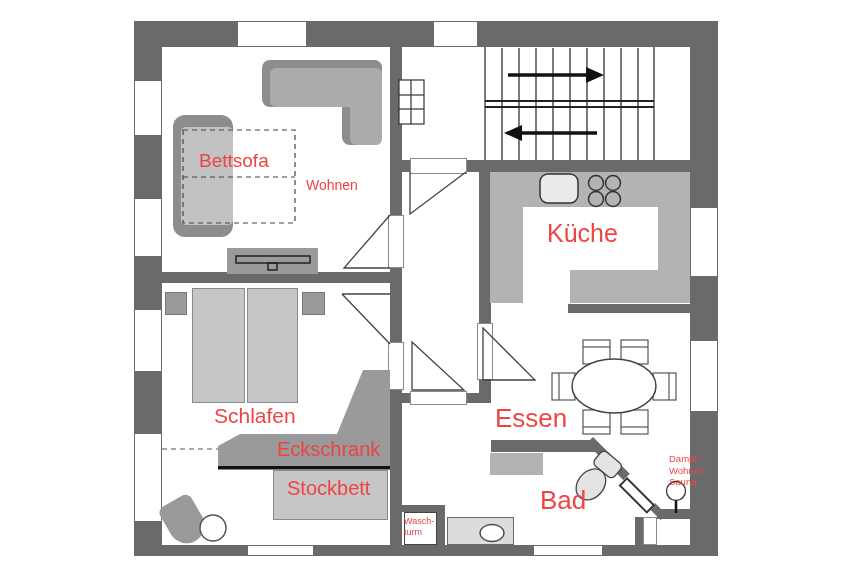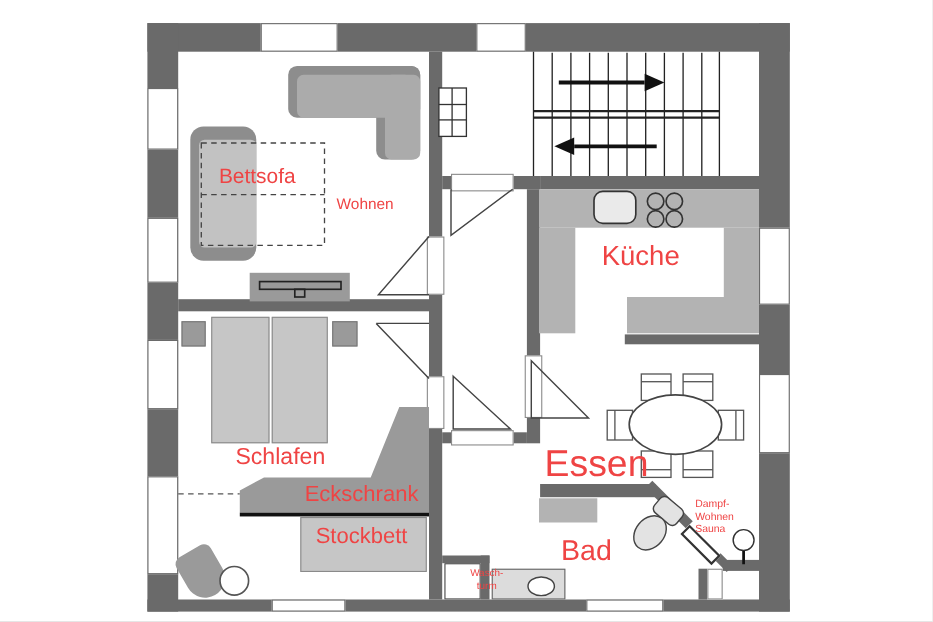--- a/index.html
+++ b/index.html
@@ -177,28 +177,28 @@
 
     <g>
       <circle cx="676" cy="491" r="9.5" fill="#fff" stroke="#333" stroke-width="1.3"></circle>
       <line x1="676" y1="501" x2="676" y2="513" stroke="#111" stroke-width="2.5"></line>
     </g>
   </svg>
 
   <div class="lbl" style="left:306px;top:177px;font-size:14px">Wohnen</div>
   <div class="lbl" style="left:547px;top:219px;font-size:25px">Küche</div>
   <div class="lbl" style="left:214px;top:404px;font-size:21px">Schlafen</div>
-  <div class="lbl" style="left:495px;top:403px;font-size:34px">Essen</div>
-  <div class="lbl" style="left:510px;top:485px;font-size:26px">Bad</div>
+  <div class="lbl" style="left:495px;top:403px;font-size:26px">Essen</div>
+  <div class="lbl" style="left:540px;top:485px;font-size:26px">Bad</div>
   <div class="lbl" style="left:199px;top:150px;font-size:19px">Bettsofa</div>
   <div class="lbl" style="left:277px;top:438px;font-size:20px">Eckschrank</div>
   <div class="lbl" style="left:287px;top:477px;font-size:20px">Stockbett</div>
-  <div class="lbl" style="left:427px;top:516px;font-size:9px;line-height:11px;width:31px;text-align:center">
+  <div class="lbl" style="left:404px;top:516px;font-size:9px;line-height:11px;width:31px;text-align:left">
     <span style="display:block">Wasch-</span>
     <span style="display:block">turm</span>
   </div>
-  <div class="lbl" style="left:632px;top:453px;font-size:9.5px;line-height:11.5px">
+  <div class="lbl" style="left:669px;top:453px;font-size:9.5px;line-height:11.5px">
     <span style="display:block">Dampf-</span>
     <span style="display:block">Wohnen</span>
     <span style="display:block">Sauna</span>
   </div>
 
 </div>
 
 </body></html>

